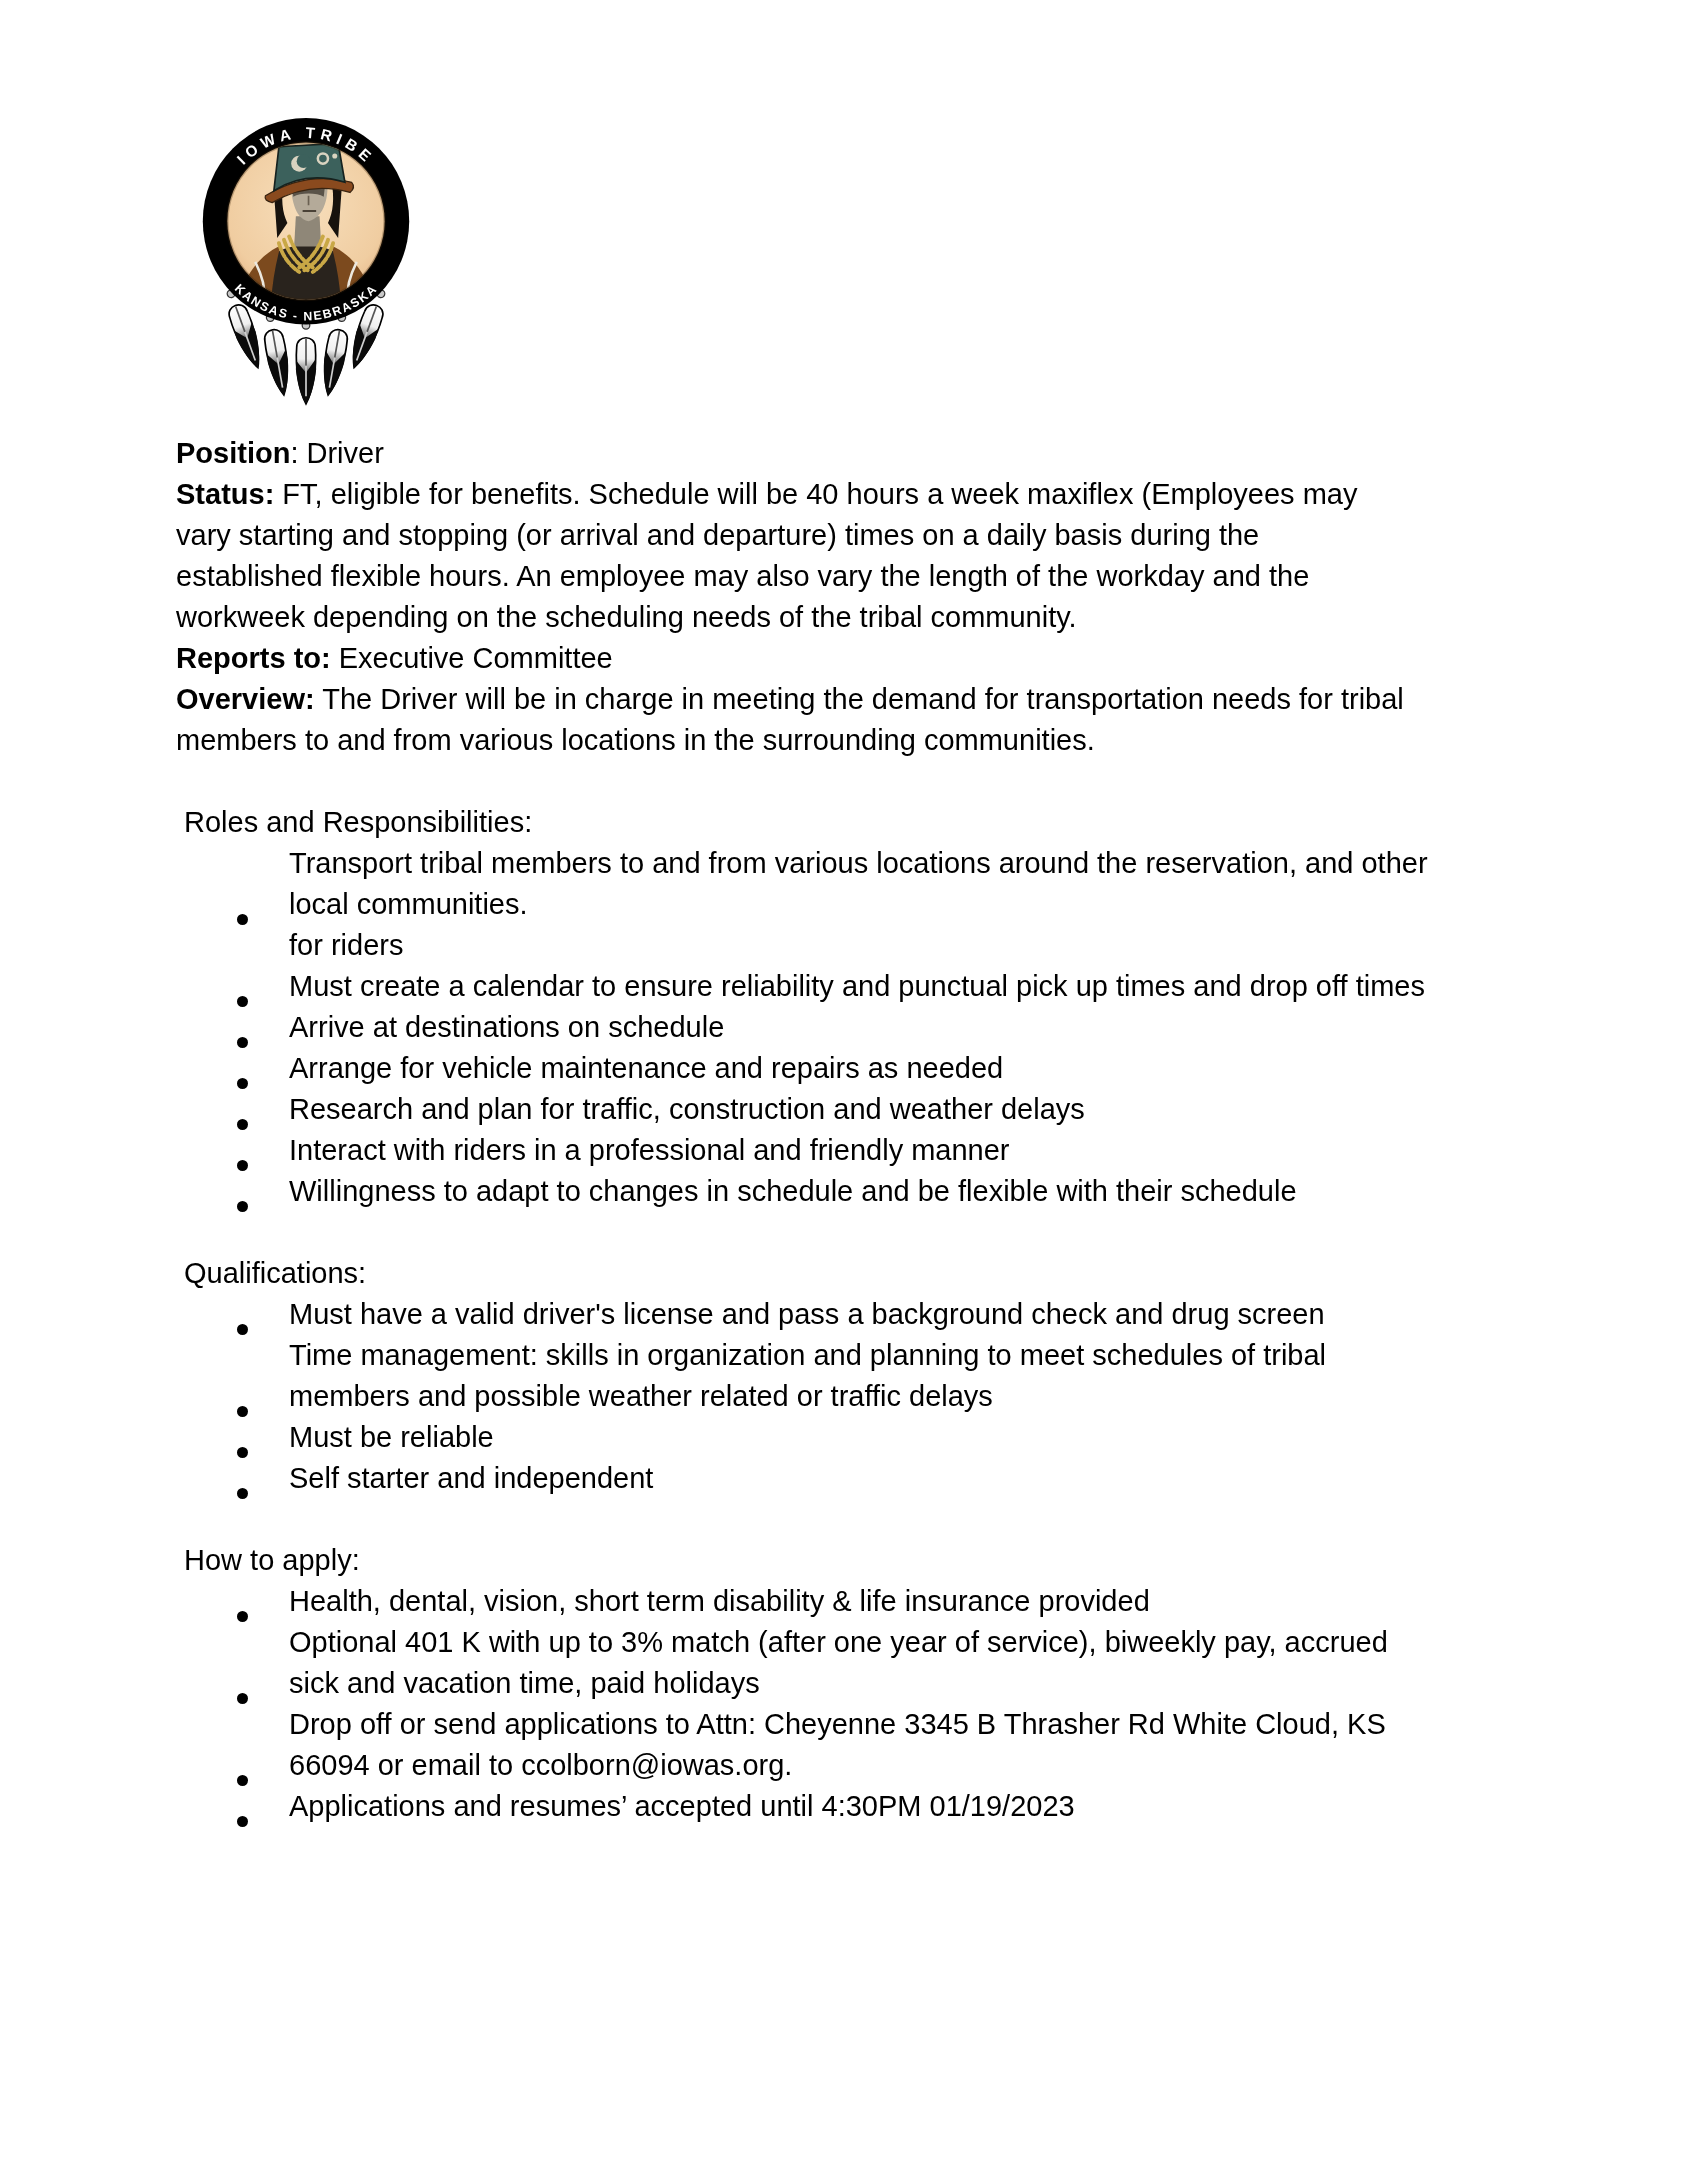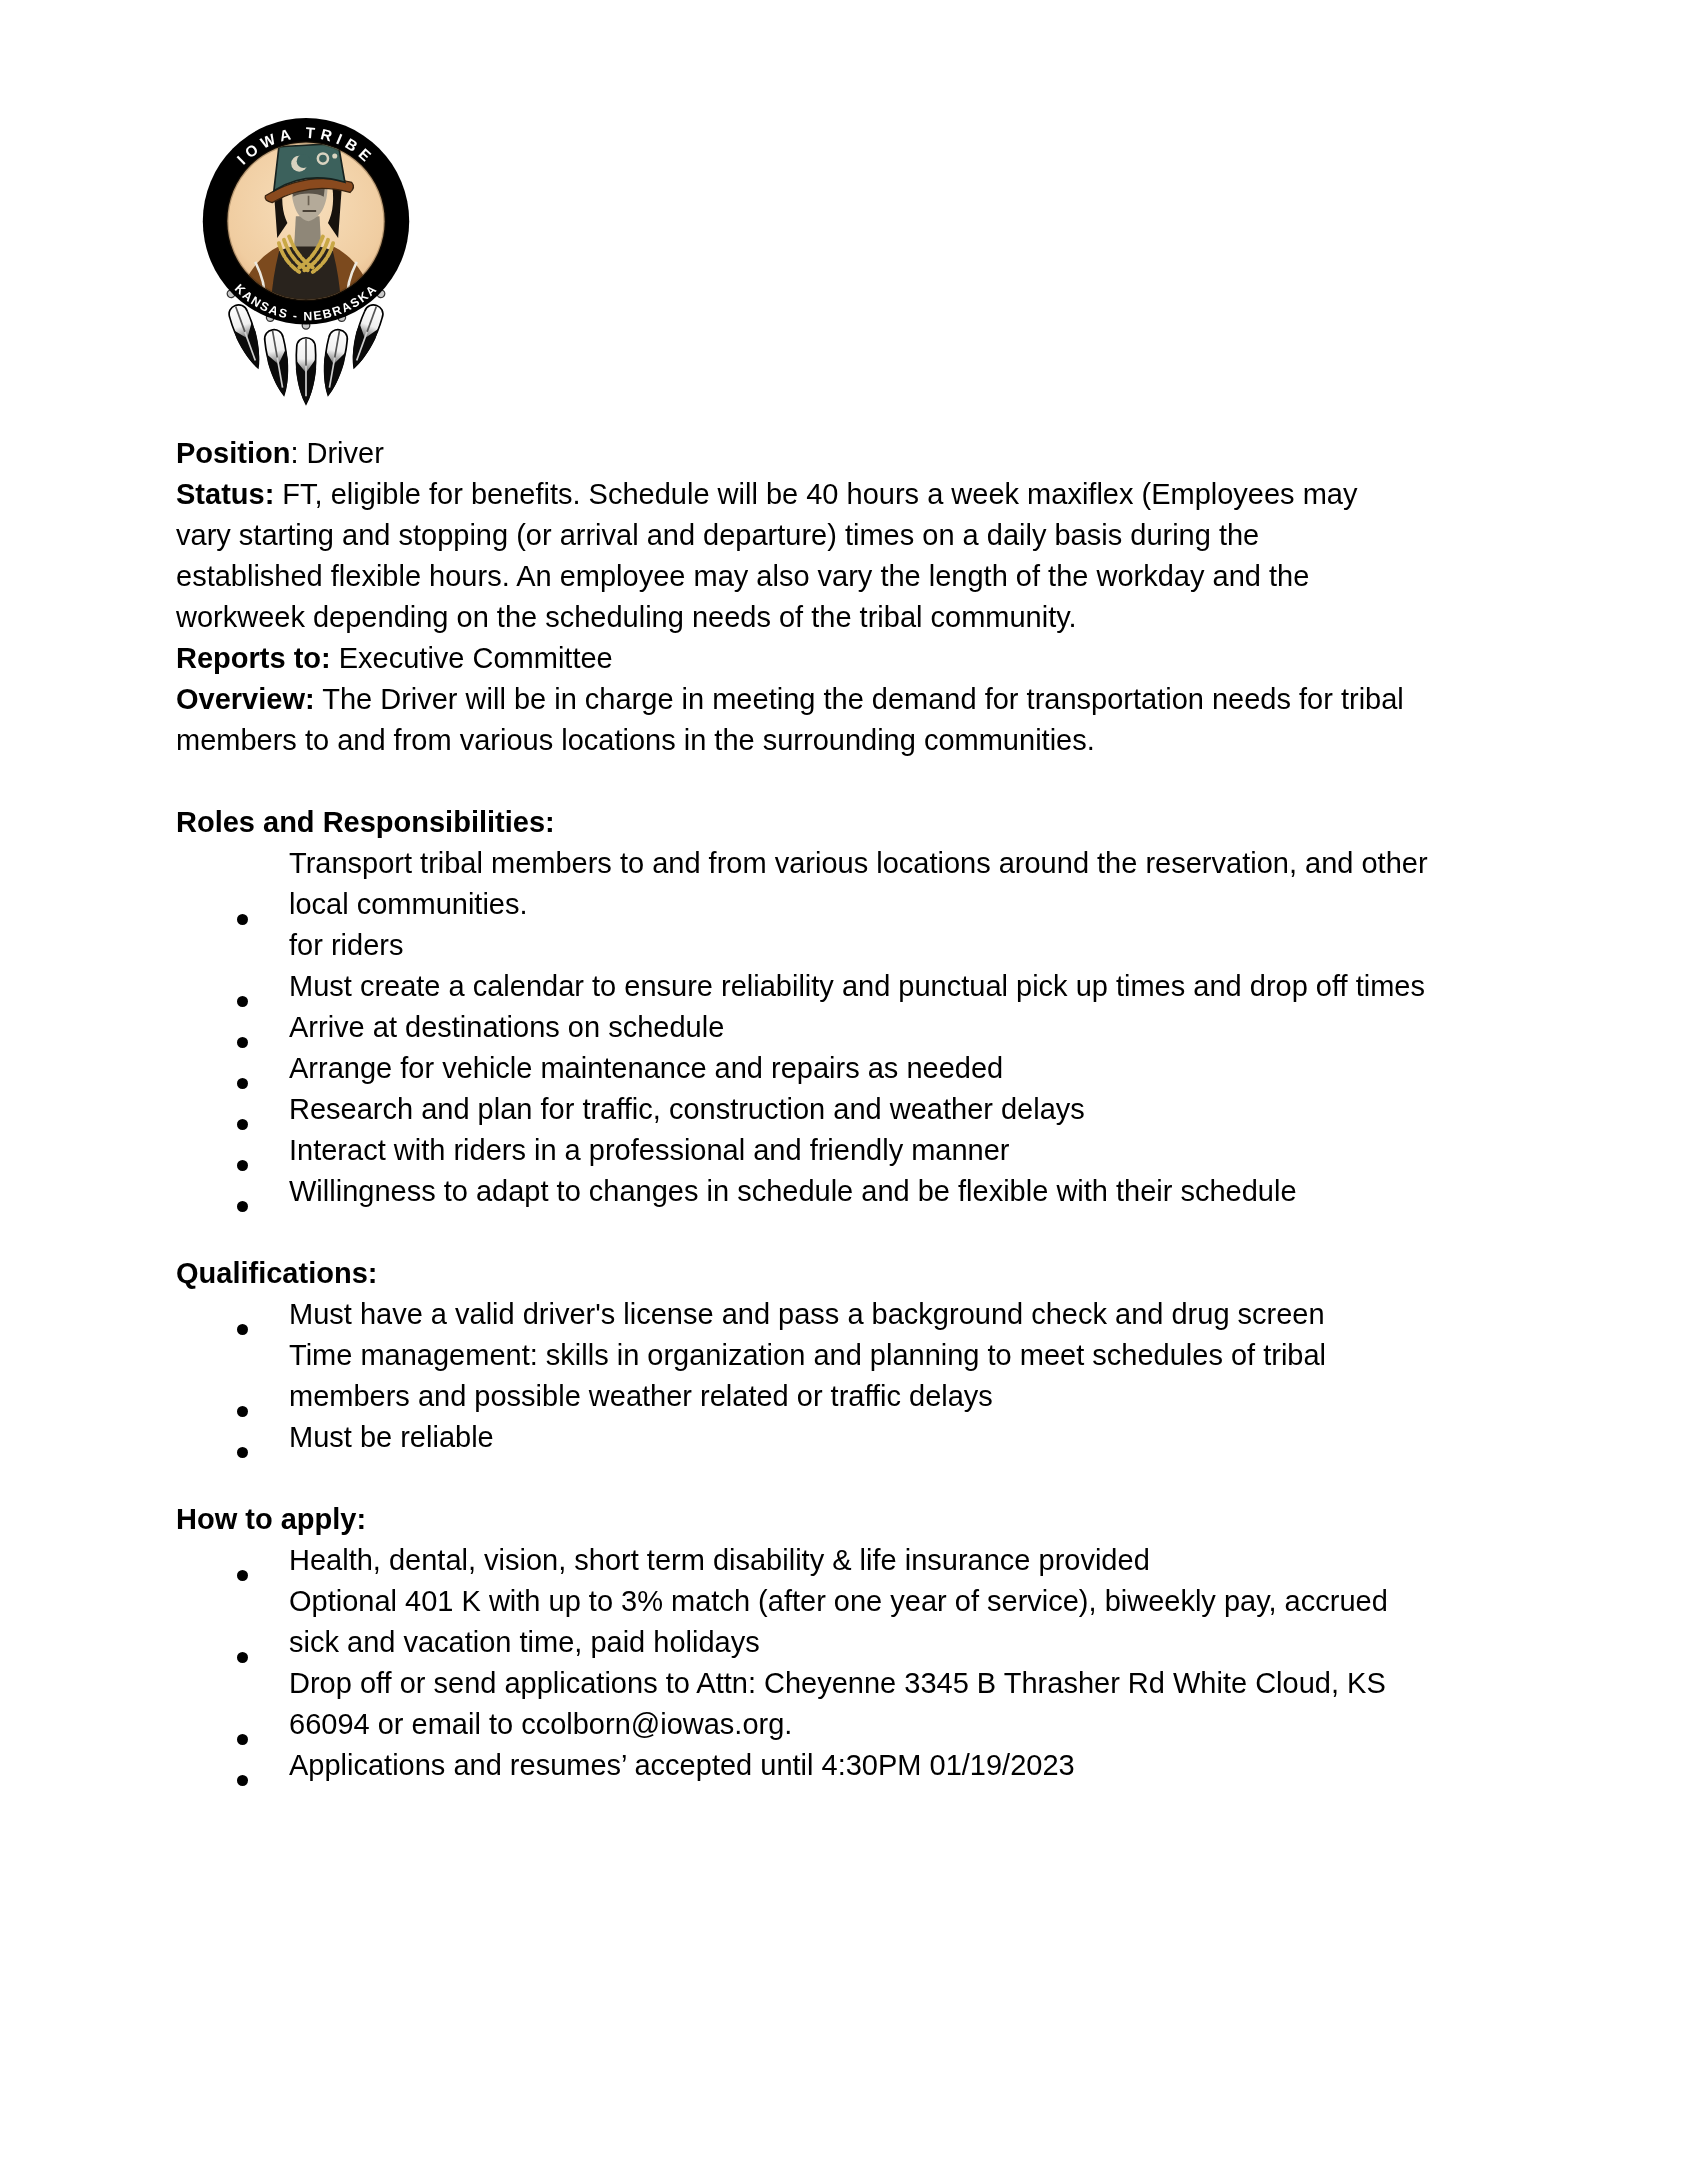--- a/index.html
+++ b/index.html
@@ -23,21 +23,21 @@
   }
   .content{
     position:absolute;
     left:176px;
     top:433px;
     width:1329px;
   }
   .line{white-space:pre;}
   .lbl{font-weight:bold;}
   .section{margin-top:41px;}
-  .heading{font-weight:bold;white-space:pre;}
+  .heading{font-weight:normal;white-space:pre;margin-left:8px;}
   .bullet{display:flex;align-items:flex-end;}
   .bdot{
     flex:0 0 auto;
     width:11px;height:11px;border-radius:50%;
     background:#000;
     margin:15.3px 0 0 61px;
   }
   .blines{margin-left:41px;}
   .ringtext{
     fill:#ffffff;
@@ -200,20 +200,26 @@
           <div class="line">Time management: skills in organization and planning to meet schedules of tribal</div>
           <div class="line">members and possible weather related or traffic delays</div>
         </div>
       </div>
       <div class="bullet">
         <span class="bdot"></span>
         <div class="blines">
             <div class="line">Must be reliable</div>
           </div>
       </div>
+      <div class="bullet">
+        <span class="bdot"></span>
+        <div class="blines">
+            <div class="line">Self starter and independent</div>
+          </div>
+      </div>
     </div>
 
     <div class="section">
       <div class="heading">How to apply:</div>
       <div class="bullet">
         <span class="bdot"></span>
         <div class="blines">
             <div class="line">Health, dental, vision, short term disability &amp; life insurance provided</div>
           </div>
       </div>

